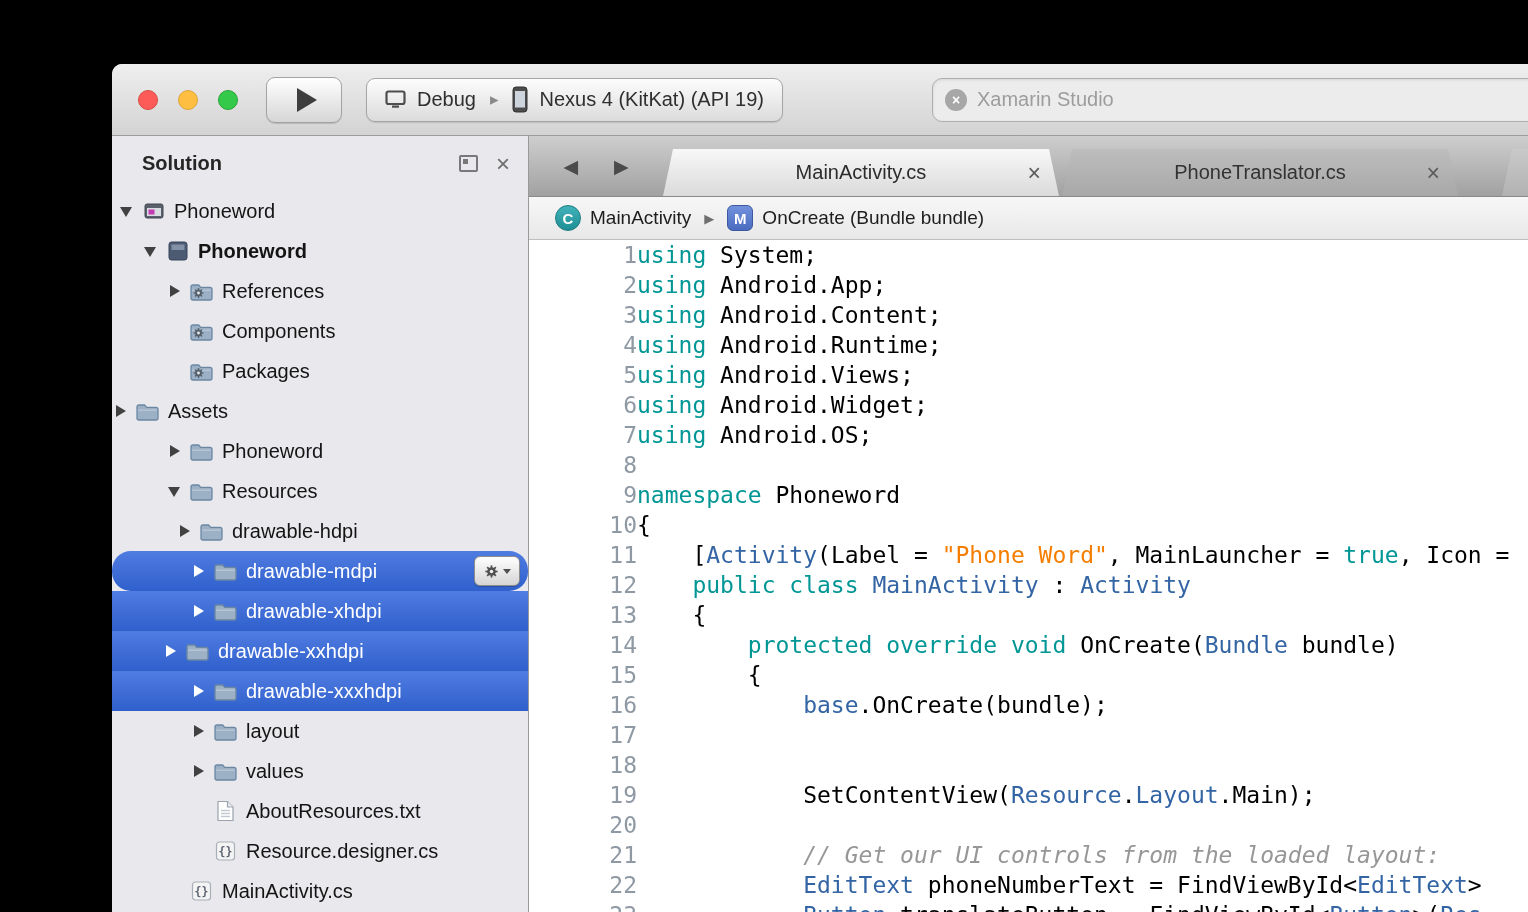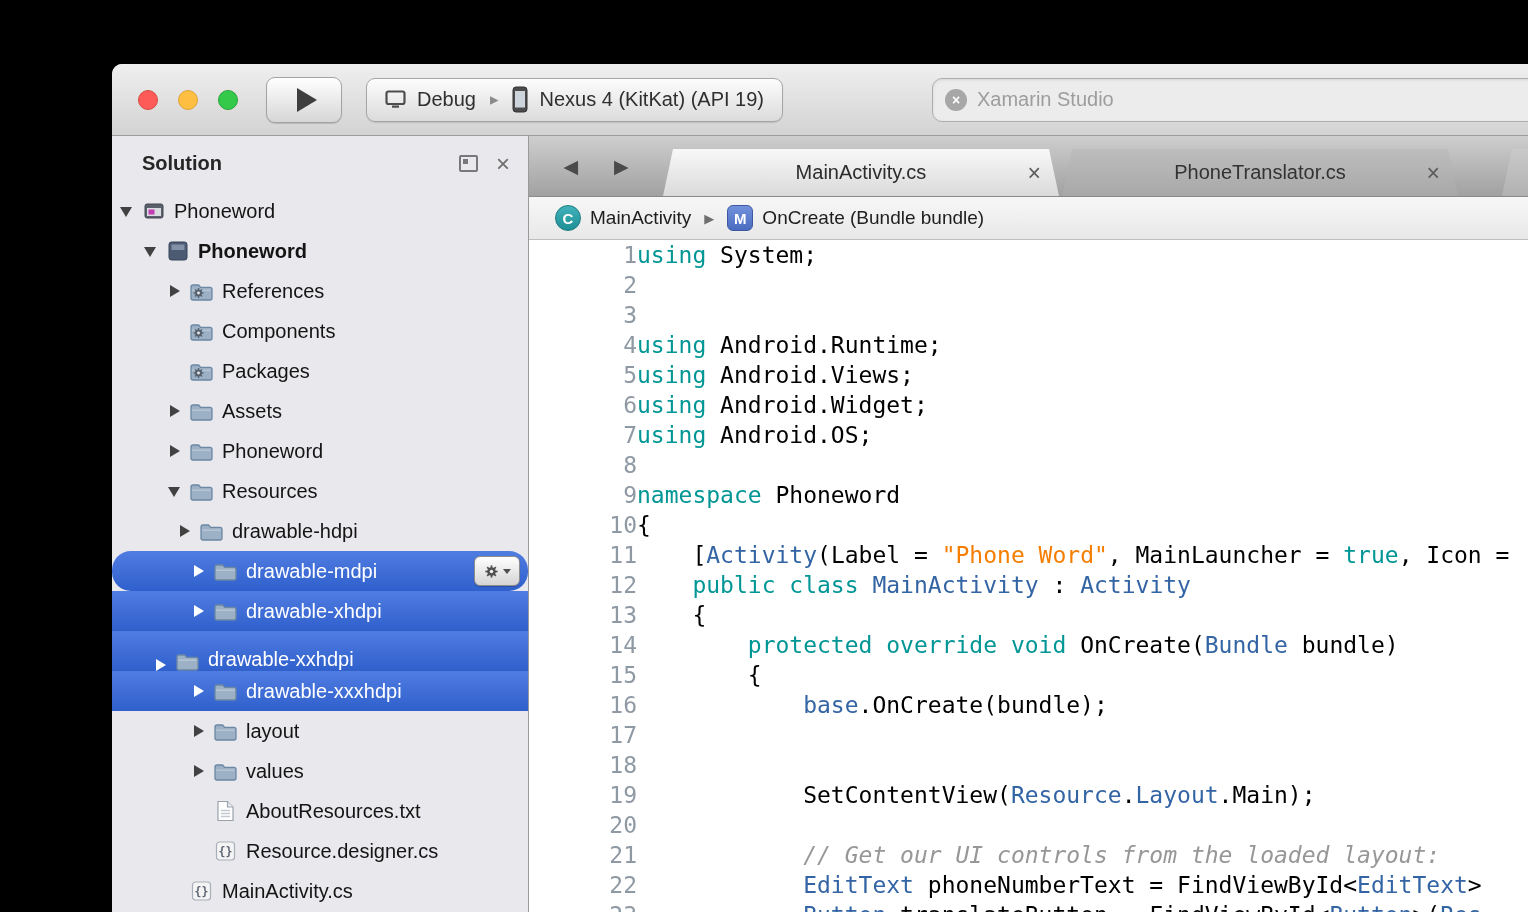--- a/index.html
+++ b/index.html
@@ -219,21 +219,21 @@
                     <line x1="3.5" y1="11" x2="13.5" y2="11"></line>
                     <line x1="5" y1="7.5" x2="12" y2="14.5"></line>
                     <line x1="12" y1="7.5" x2="5" y2="14.5"></line>
                   </g>
                   <circle cx="8.5" cy="11" r="3.4" fill="#55606c"></circle>
                   <circle cx="8.5" cy="11" r="1.4" fill="#e7ebef"></circle>
                 </svg>
               </span>
               <span class="tree-label">Packages</span>
             </div>
-            <div class="tree-row" style="padding-left: 54px;">
+            <div class="tree-row" style="">
               <span class="disclosure right"></span>
               <span class="tree-icon">
                 <svg width="23" height="19" viewBox="0 0 23 19">
                   <path d="M1 5 C1 3.9 1.9 3 3 3 h5.6 l2.1 2.4 H20 c1.1 0 2 .9 2 2 v8.6 c0 1.1-.9 2-2 2 H3 c-1.1 0-2-.9-2-2 z" fill="#9db1c6" stroke="#6b87a3" stroke-width="1.3"></path>
                   <path d="M2.2 8.2 h18.6" stroke="#bdc9d8" stroke-width="1.2"></path>
                 </svg>
               </span>
               <span class="tree-label">Assets</span>
             </div>
             <div class="tree-row" style="padding-left: 54px;">
@@ -292,21 +292,21 @@
             <div class="tree-row selected" style="padding-left: 78px;">
               <span class="disclosure right"></span>
               <span class="tree-icon">
                 <svg width="23" height="19" viewBox="0 0 23 19">
                   <path d="M1 5 C1 3.9 1.9 3 3 3 h5.6 l2.1 2.4 H20 c1.1 0 2 .9 2 2 v8.6 c0 1.1-.9 2-2 2 H3 c-1.1 0-2-.9-2-2 z" fill="#9db1c6" stroke="#6b87a3" stroke-width="1.3"></path>
                   <path d="M2.2 8.2 h18.6" stroke="#bdc9d8" stroke-width="1.2"></path>
                 </svg>
               </span>
               <span class="tree-label">drawable-xhdpi</span>
             </div>
-            <div class="tree-row selected" style="padding-left: 40px; align-items: flex-end;">
+            <div class="tree-row selected" style="padding-left: 50px;">
               <span class="disclosure right"></span>
               <span class="tree-icon">
                 <svg width="23" height="19" viewBox="0 0 23 19">
                   <path d="M1 5 C1 3.9 1.9 3 3 3 h5.6 l2.1 2.4 H20 c1.1 0 2 .9 2 2 v8.6 c0 1.1-.9 2-2 2 H3 c-1.1 0-2-.9-2-2 z" fill="#9db1c6" stroke="#6b87a3" stroke-width="1.3"></path>
                   <path d="M2.2 8.2 h18.6" stroke="#bdc9d8" stroke-width="1.2"></path>
                 </svg>
               </span>
               <span class="tree-label">drawable-xxhdpi</span>
             </div>
             <div class="tree-row selected" style="padding-left: 78px;">
@@ -395,22 +395,22 @@
         <div class="breadcrumb">
           <span class="bc-class-icon">C</span>
           <span>MainActivity</span>
           <span class="bc-sep">▶</span>
           <span class="bc-method-icon">M</span>
           <span>OnCreate (Bundle bundle)</span>
         </div>
 
         <div class="code">
             <div class="code-line"><span class="ln">1</span><span class="code-text"><span class="tk-k">using</span><span class="tk-p"> System;</span></span></div>
-            <div class="code-line"><span class="ln">2</span></div>
-            <div class="code-line"><span class="ln">3</span></div>
+            <div class="code-line"><span class="ln">2</span><span class="code-text"><span class="tk-k">using</span><span class="tk-p"> Android.App;</span></span></div>
+            <div class="code-line"><span class="ln">3</span><span class="code-text"><span class="tk-k">using</span><span class="tk-p"> Android.Content;</span></span></div>
             <div class="code-line"><span class="ln">4</span><span class="code-text"><span class="tk-k">using</span><span class="tk-p"> Android.Runtime;</span></span></div>
             <div class="code-line"><span class="ln">5</span><span class="code-text"><span class="tk-k">using</span><span class="tk-p"> Android.Views;</span></span></div>
             <div class="code-line"><span class="ln">6</span><span class="code-text"><span class="tk-k">using</span><span class="tk-p"> Android.Widget;</span></span></div>
             <div class="code-line"><span class="ln">7</span><span class="code-text"><span class="tk-k">using</span><span class="tk-p"> Android.OS;</span></span></div>
             <div class="code-line"><span class="ln">8</span><span class="code-text"></span></div>
             <div class="code-line"><span class="ln">9</span><span class="code-text"><span class="tk-k">namespace</span><span class="tk-p"> Phoneword</span></span></div>
             <div class="code-line"><span class="ln">10</span><span class="code-text"><span class="tk-p">{</span></span></div>
             <div class="code-line"><span class="ln">11</span><span class="code-text"><span class="tk-p">    [</span><span class="tk-t">Activity</span><span class="tk-p">(Label = </span><span class="tk-s">"Phone Word"</span><span class="tk-p">, MainLauncher = </span><span class="tk-k">true</span><span class="tk-p">, Icon =</span></span></div>
             <div class="code-line"><span class="ln">12</span><span class="code-text"><span class="tk-p">    </span><span class="tk-k">public class</span><span class="tk-p"> </span><span class="tk-t">MainActivity</span><span class="tk-p"> : </span><span class="tk-t">Activity</span></span></div>
             <div class="code-line"><span class="ln">13</span><span class="code-text"><span class="tk-p">    {</span></span></div>

